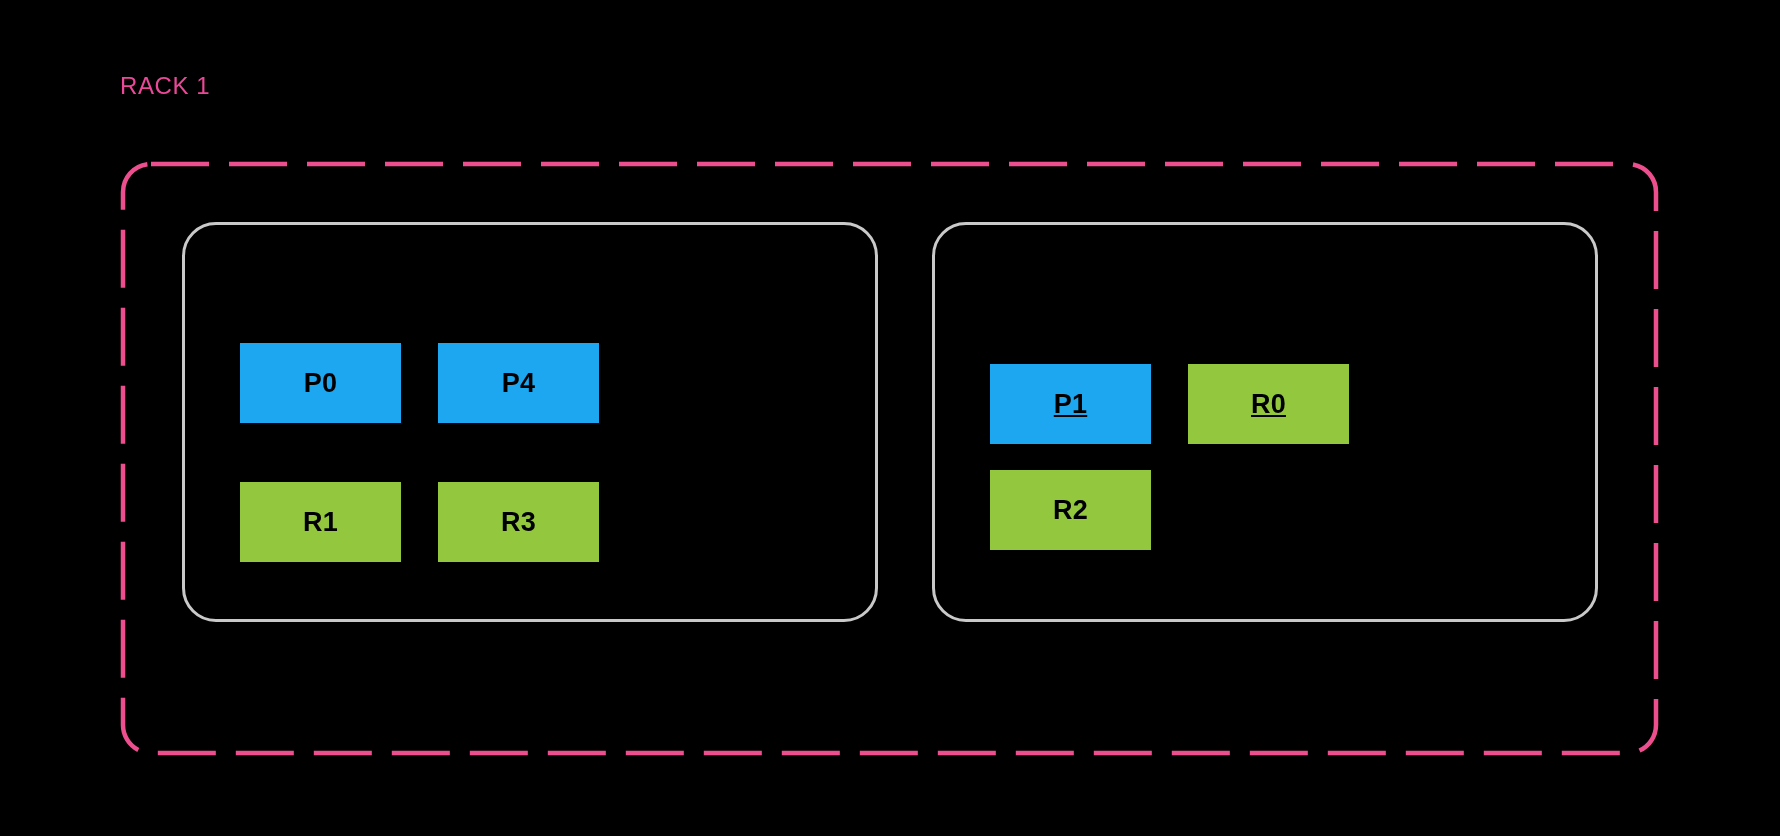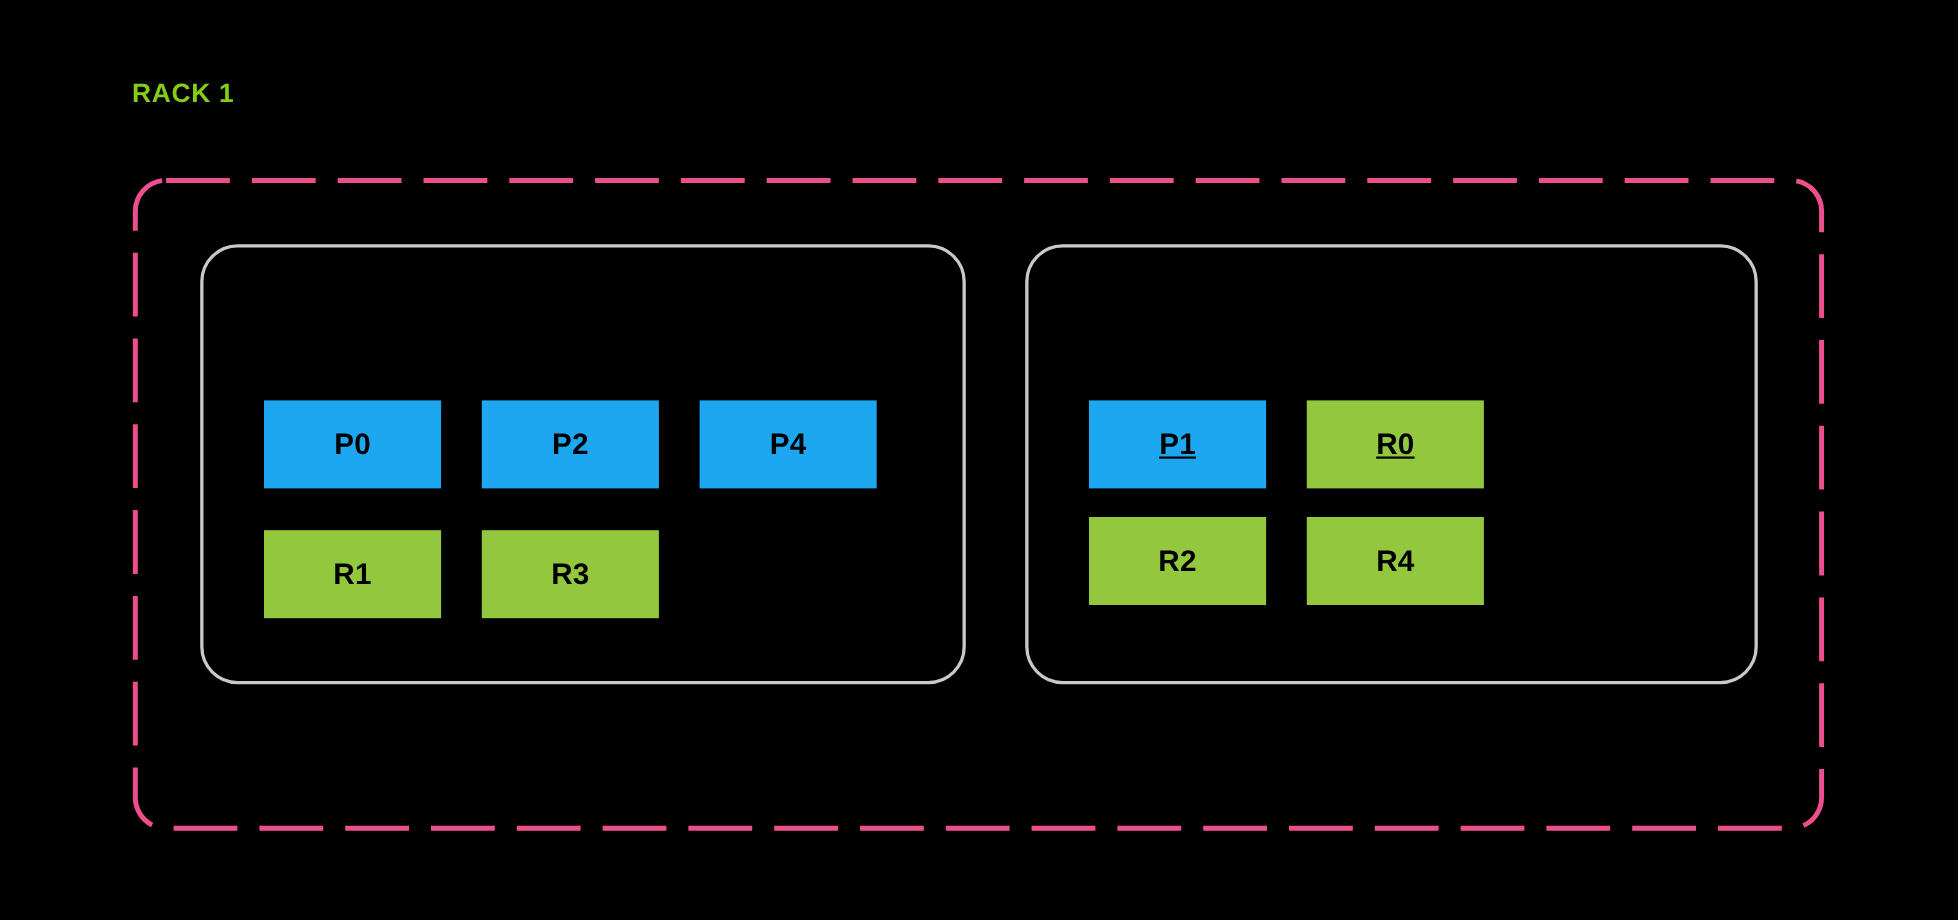--- a/index.html
+++ b/index.html
@@ -21,23 +21,23 @@
     height: 836px;
     background: #000000;
   }
 
   
   .rack-label {
     position: absolute;
     left: 120px;
     top: 74px;
     font-size: 24px;
-    font-weight: 700;
+    font-weight: 400;
     letter-spacing: 0.6px;
-    color: #84cc16;
+    color: #ec4899;
     white-space: nowrap;
     line-height: 1;
   }
 
   
   .rack-box {
     position: absolute;
     left: 121px;
     top: 162px;
     width: 1537px;
@@ -78,21 +78,21 @@
   }
 
   
   .row {
     position: absolute;
     display: flex;
     flex-direction: row;
     gap: 37px;
     align-items: flex-start;
   }
-  .row--l-top    { left: 240px;  top: 364px; align-items: center; }
+  .row--l-top    { left: 240px;  top: 343px; align-items: center; }
   .row--l-bottom { left: 240px;  top: 482px; text-align: center; }
   .row--r-top    { left: 990px;  top: 364px; text-decoration: underline; }
   .row--r-bottom { left: 990px;  top: 470px; }
 
   .unit {
     width: 161px;
     height: 80px;
     display: flex;
     align-items: center;
     justify-content: center;
@@ -117,32 +117,30 @@
       <rect x="2" y="2" width="1533" height="589" rx="28" ry="28" fill="none" stroke="#ED4F8E" stroke-width="4.5" stroke-dasharray="58 20" stroke-linecap="butt"></rect>
     </svg>
   </div>
 
   <div class="host host--left"></div>
 
   <div class="host host--right"></div>
 
   <div class="row row--l-top">
     <div class="unit unit--primary">P0</div>
-    <div class="unit unit--primary">P2</div>
     <div class="unit unit--primary">P4</div>
   </div>
 
   <div class="row row--l-bottom">
     <div class="unit unit--replica">R1</div>
     <div class="unit unit--replica">R3</div>
   </div>
 
   <div class="row row--r-top">
     <div class="unit unit--primary">P1</div>
     <div class="unit unit--replica">R0</div>
   </div>
 
   <div class="row row--r-bottom">
     <div class="unit unit--replica">R2</div>
-    <div class="unit unit--replica">R4</div>
   </div>
 
 </div>
 
 </body></html>

